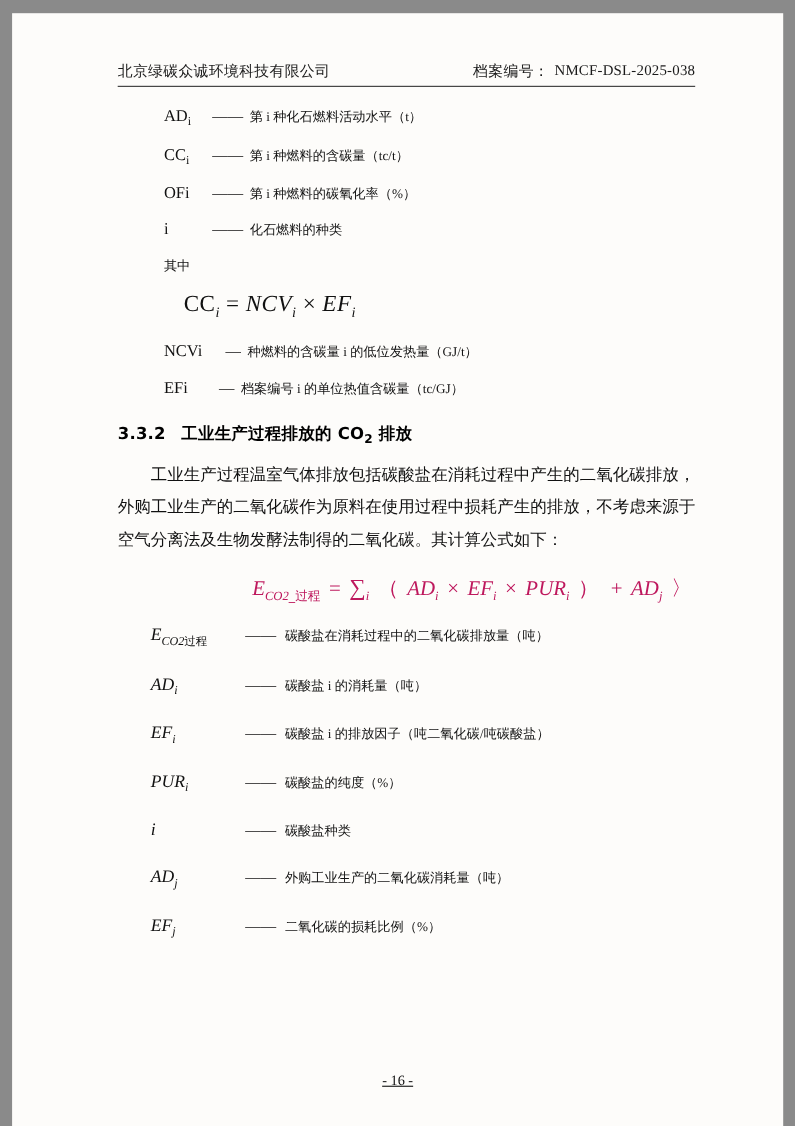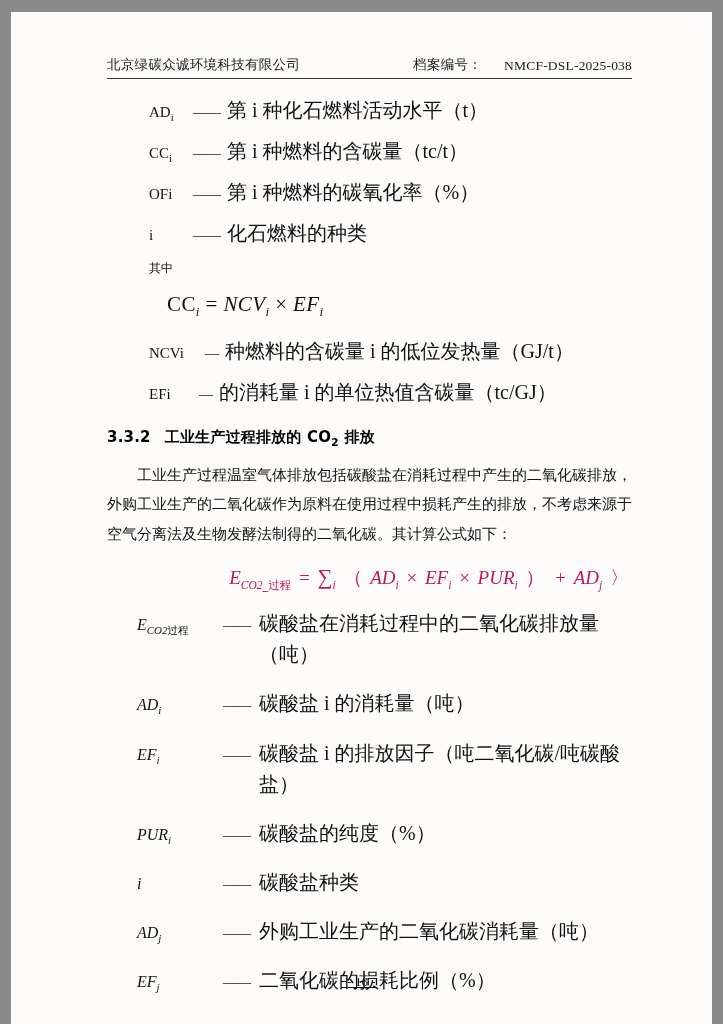--- a/index.html
+++ b/index.html
@@ -36,22 +36,22 @@
     padding-bottom: 4px;
     border-bottom: 1.2px solid #333;
     letter-spacing: 0.3px;
   }
   .header .left {
     font-family: "Liberation Serif", serif;
     font-weight: 400;
   }
   .header .right {
     display: flex;
-    align-items: flex-end;
-    gap: 22px;
+    align-items: flex-start;
+    gap: 5px;
   }
   .header .right .code {
     letter-spacing: 0.2px;
   }
   
   .body {
     padding-top: 16px;
     font-size: 14.5px;
     line-height: 1.55;
     color: #111;
@@ -69,21 +69,21 @@
     font-size: 15px;
   }
   .defline .dash {
     flex: 0 0 auto;
     padding: 0 6px 0 0;
     white-space: pre;
     font-size: 14px;
   }
   .defline .desc {
     flex: 1 1 auto;
-    font-size: 20px;
+    font-size: 12px;
   }
   .sym .sub {
     font-size: 11px;
     vertical-align: sub;
   }
   .plain {
     padding-left: 42px;
     margin: 0 0 8px 0;
     font-size: 12px;
   }
@@ -244,21 +244,21 @@
 
       <div>
         <div class="defline">
           <span class="sym" style="min-width:56px">NCVi</span>
           <span class="dash">—</span>
           <span class="desc">种燃料的含碳量 i 的低位发热量（GJ/t）</span>
         </div>
         <div class="defline">
           <span class="sym" style="min-width:50px">EFi</span>
           <span class="dash">—</span>
-          <span class="desc">的消耗量 i 的单位热值含碳量（tc/GJ）</span>
+          <span class="desc">档案编号 i 的单位热值含碳量（tc/GJ）</span>
         </div>
       </div>
 
       <div class="heading">
         <span class="num">3.3.2</span><span>工业生产过程排放的 CO</span><span class="sub">2</span><span> 排放</span>
       </div>
 
       <div class="para">工业生产过程温室气体排放包括碳酸盐在消耗过程中产生的二氧化碳排放，外购工业生产的二氧化碳作为原料在使用过程中损耗产生的排放，不考虑来源于空气分离法及生物发酵法制得的二氧化碳。其计算公式如下：</div>
 
       <div class="formula2">

